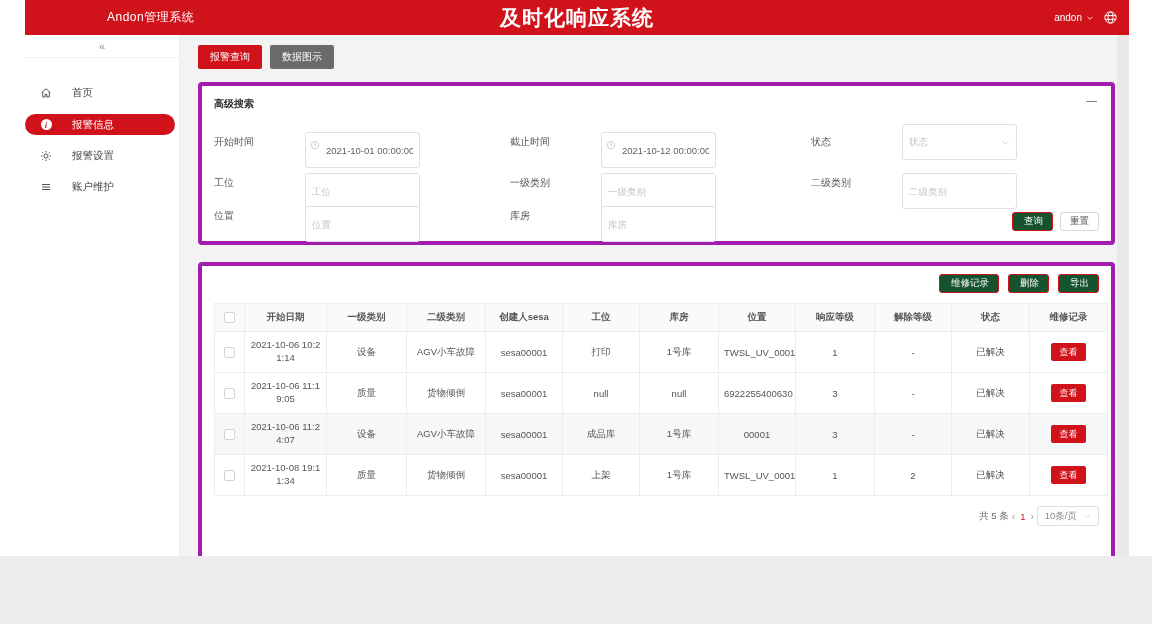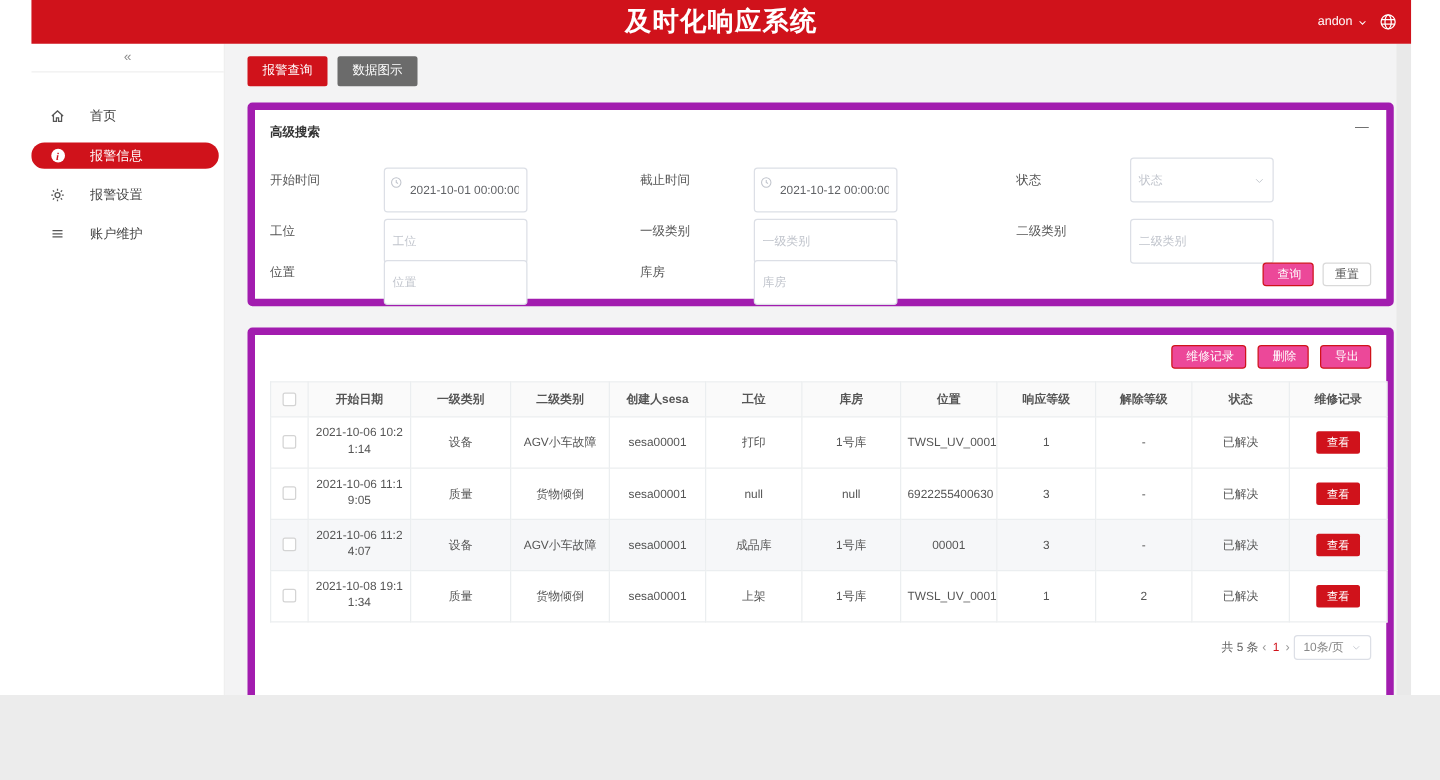--- a/index.html
+++ b/index.html
@@ -41,21 +41,21 @@
   
   .main { flex:1; background:#f3f3f4; padding:10px 2px 0 18px; overflow:hidden; }
   .scroll-strip { flex:0 0 12px; background:#e9e9e9; }
 
   .tabs { display:flex; gap:8px; margin-bottom:13px; }
   .tab { height:24px; line-height:24px; padding:0 12px; font-size:10px; color:#fff;
     border-radius:2px; cursor:pointer; }
   .tab.active { background:#d0121b; }
   .tab.inactive { background:#6b6b6b; }
 
-  .card { background:#fff; border:6px solid #a21caf; border-radius:4px; width:917px; }
+  .card { background:#fff; border:4px solid #a21caf; border-radius:4px; width:917px; }
 
   
   .filter-card { height:163px; padding:11px 12px; position:relative; }
   .filter-title { font-size:10px; font-weight:bold; color:#333; }
   .collapse-minus { position:absolute; right:14px; top:8px; color:#666; font-size:11px; cursor:pointer; }
   .filter-grid { display:grid; grid-template-columns:296px 301px 296px; row-gap:13px; margin-top:13px; }
   .field { display:flex; align-items:center; }
   .field .f-label { width:91px; font-size:10px; color:#555; flex:0 0 91px; }
   .f-input-wrap { position:relative; width:115px; height:20px; }
   .f-input, .f-select { width:115px; height:20px; border:1px solid #dcdfe6; border-radius:3px;
@@ -64,21 +64,21 @@
   .f-input::placeholder { color:#c0c4cc; }
   .f-input.with-icon { padding-left:20px; }
   .f-icon { position:absolute; left:5px; top:4px; color:#c0c4cc; }
   .f-select { display:flex; align-items:center; justify-content:space-between; cursor:pointer; }
   .f-select .sel-ph { color:#c0c4cc; }
   .f-select .sel-chev { color:#c0c4cc; display:flex; }
   .filter-actions { position:absolute; right:12px; bottom:10px; display:flex; gap:7px; }
 
   .btn { display:inline-flex; align-items:center; justify-content:center; height:19px;
     padding:0 9px; font-size:9.5px; border-radius:3px; cursor:pointer; border:1px solid transparent; }
-  .btn-red { background:#ec4899; color:#fff; border-color:#d0121b;padding-left:11px; }
+  .btn-red { background:#14532d; color:#fff; border-color:#d0121b;padding-left:11px; }
   .btn-plain { background:#fff; color:#555; border-color:#d9d9d9; }
 
   
   .table-card { margin-top:17px; height:300px; padding:8px 12px; }
   .table-actions { display:flex; justify-content:flex-end; gap:9px; }
 
   table.data { border-collapse:collapse; table-layout:fixed; width:893px; margin-top:10px;
     font-size:9.5px; color:#555; }
   table.data th, table.data td { border:1px solid #ebeef0; text-align:center; vertical-align:middle; }
   table.data thead th { height:28px; background:#fafafa; font-weight:600; color:#555; }
@@ -99,20 +99,21 @@
     height:20px; padding:0 7px; color:#888; cursor:pointer; background:#fff; }
   .pg-size .sel-chev { color:#c0c4cc; display:flex; }
 </style>
 </head>
 <body>
 
 <div class="stage">
   <div class="app-window">
 
     <div class="app-header">
+      <div class="brand">Andon管理系统</div>
       <div class="app-title">及时化响应系统</div>
       <div class="header-right">
         <div class="user-menu">
           <span>andon</span>
           <span class="chev-sm">
             <svg width="8" height="8" viewBox="0 0 24 24" fill="none" stroke="#fff" stroke-width="2.5">
                 <path d="M5 9l7 7 7-7"></path>
               </svg>
           </span>
         </div>

